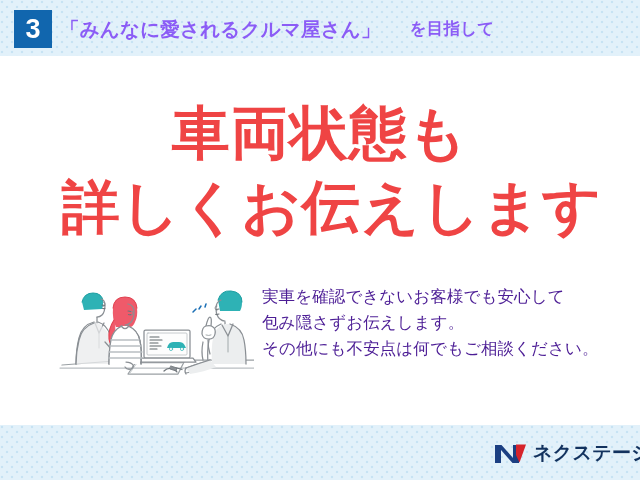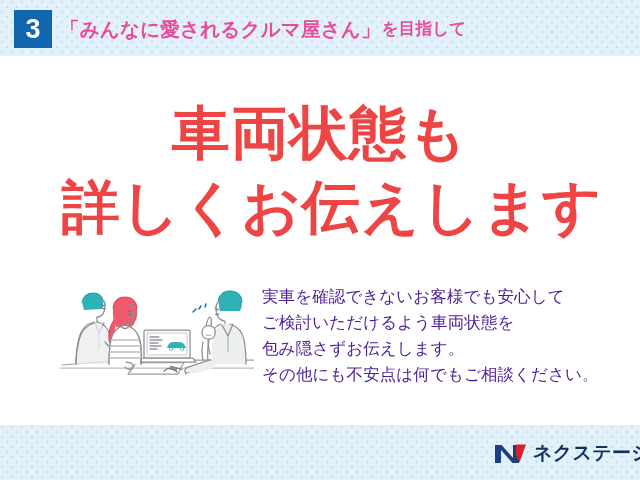--- a/index.html
+++ b/index.html
@@ -57,31 +57,32 @@
     letter-spacing: 0;
   }
   #header-title {
     position: absolute;
     left: 60px;
     top: 13px;
     height: 32px;
     display: flex;
     align-items: center;
     white-space: nowrap;
-    color: #ec4899;
+    color: #8b5cf6;
     font-weight: bold;
   }
   #header-title .ht-main {
     font-size: 19.5px;
     letter-spacing: 0.2px;
   }
   #header-title .ht-sub {
     font-size: 16.5px;
     letter-spacing: 0.2px;
     padding-left: 1px;
+    margin-left: 28px;
   }
 
   
   #headline {
     position: absolute;
     left: 0;
     top: 96px;
     width: 640px;
     text-align: center;
     color: #ef4444;
@@ -283,21 +284,20 @@
           <path d="M135 34 L138 31"></path>
           <path d="M141 31 L143 28"></path>
           <path d="M147 29 L148 26"></path>
         </g>
       </g>
     </svg>
   </div>
 
   <div id="body-copy">
     <span class="bc-line">実車を確認できないお客様でも安心して</span>
-    <span class="bc-line">ご検討いただけるよう車両状態を</span>
     <span class="bc-line">包み隠さずお伝えします。</span>
     <span class="bc-line">その他にも不安点は何でもご相談ください。</span>
   </div>
 
   <div id="footer-band" class="dot-band"></div>
 
   <div id="footer-logo">
     <svg id="logo-mark" viewBox="0 0 34 24" xmlns="http://www.w3.org/2000/svg">
       <path d="M1 22 L1 4 L7.5 4 L19 17 L19 4 L25 4 L25 22 L18.5 22 L7 9 L7 22 Z" fill="#1b3f82"></path>
       <path d="M22 3.5 L32 3.5 L25.5 21.5 L22 14 Z" fill="#d6232b"></path>

